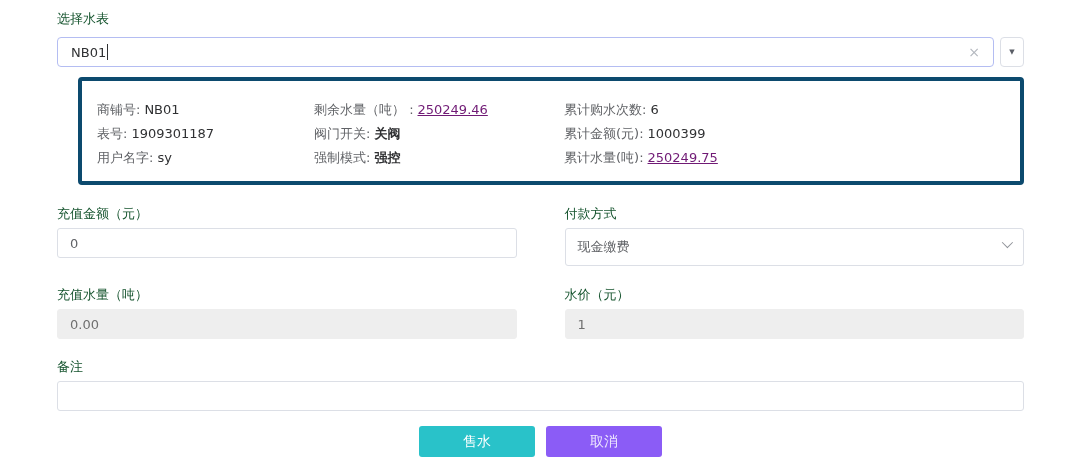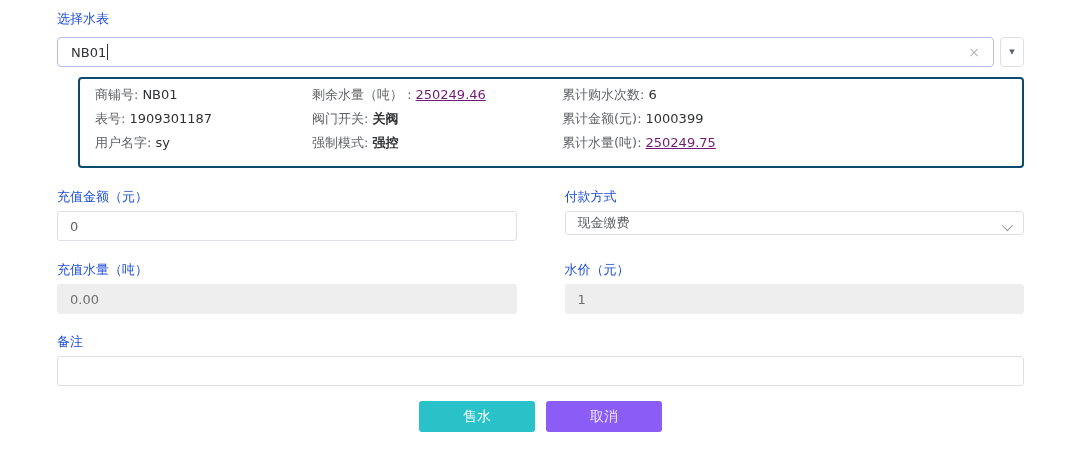--- a/index.html
+++ b/index.html
@@ -1,51 +1,51 @@
 <!DOCTYPE html>
 <html><head>
 <meta charset="utf-8">
 <style>
   * { box-sizing: border-box; margin: 0; padding: 0; }
   html,body { width:1080px; height:460px; background:#ffffff;
     font-family:"DejaVu Sans","Liberation Sans",sans-serif; }
   .page { padding:10px 56px 0 57px; width:1080px; }
 
-  .field-label { font-size:13px; color:#1d4ed8; line-height:18px; }
+  .field-label { font-size:13px; color:#14532d; line-height:18px; }
 
   
   .combo-row { display:flex; align-items:center; margin-top:9px; }
   .combo-input { flex:1; height:30px; border:1px solid #b4bdf2; border-radius:4px;
     background:#fff; display:flex; align-items:center; padding:0 13px; position:relative; }
   .combo-text { font-size:13px; color:#303133; }
   .caret-bar { display:inline-block; width:1px; height:16px; background:#303133;
     margin-left:1px; animation:blink 1s steps(1) infinite; }
   @keyframes blink { 50% { opacity:0; } }
   .combo-clear { margin-left:auto; color:#b4b8bf; font-size:14px; line-height:14px; cursor:pointer; }
   .combo-caret-btn { width:24px; height:30px; margin-left:6px; border:1px solid #dcdfe6;
     border-radius:4px; background:#fff; display:flex; align-items:center; justify-content:center;
     color:#5a5e66; font-size:7px; cursor:pointer; }
 
   
-  .info-panel { margin:10px 0 0 21px; border:2px solid #0c4a6e; border-radius:4px;
-    background:#fff; padding:4px 15px 11px; display:grid;
+  .info-panel { margin:10px 0 0 21px; border:4px solid #0c4a6e; border-radius:4px;
+    background:#fff; padding:17px 15px 11px; display:grid;
     grid-template-columns:217px 250px 1fr; }
   .info-cell { font-size:13px; line-height:24px; color:#606266; white-space:nowrap; }
   .info-cell .val { color:#303133; margin-left:4px; }
   .info-cell .val.bold { font-weight:bold; }
   .info-cell a.val { color:#701a75; text-decoration:underline; cursor:pointer; }
 
   
   .form-grid { display:grid; grid-template-columns:1fr 1fr; column-gap:12px; margin-top:20px;gap:48px; }
   .form-item .field-label { margin-bottom:5px; }
   .text-input { width:100%; height:30px; border:1px solid #dcdfe6; border-radius:3px;
     background:#fff; font-size:13px; color:#606266; padding:0 12px; outline:none;
     font-family:inherit; }
   .text-input.disabled { background:#eeeeee; border-color:#eeeeee; color:#6f6f6f; }
-  .select-box { width:100%; height:24px; border:1px solid #dcdfe6; border-radius:3px;
+  .select-box { width:100%; height:38px; border:1px solid #dcdfe6; border-radius:3px;
     background:#fff; font-size:13px; color:#606266; padding:0 30px 0 12px;
     display:flex; align-items:center; position:relative; cursor:pointer; }
   .select-chevron { position:absolute; right:13px; top:11px; width:8px; height:8px;
     border-right:1px solid #909399; border-bottom:1px solid #909399;
     transform:rotate(45deg) translateY(-2px); }
   .full-row { margin-top:19px; }
 
   
   .btn-row { display:flex; justify-content:center; gap:11px; margin-top:15px; }
   .btn { width:116px; height:31px; border:none; border-radius:3px; font-size:14px;

